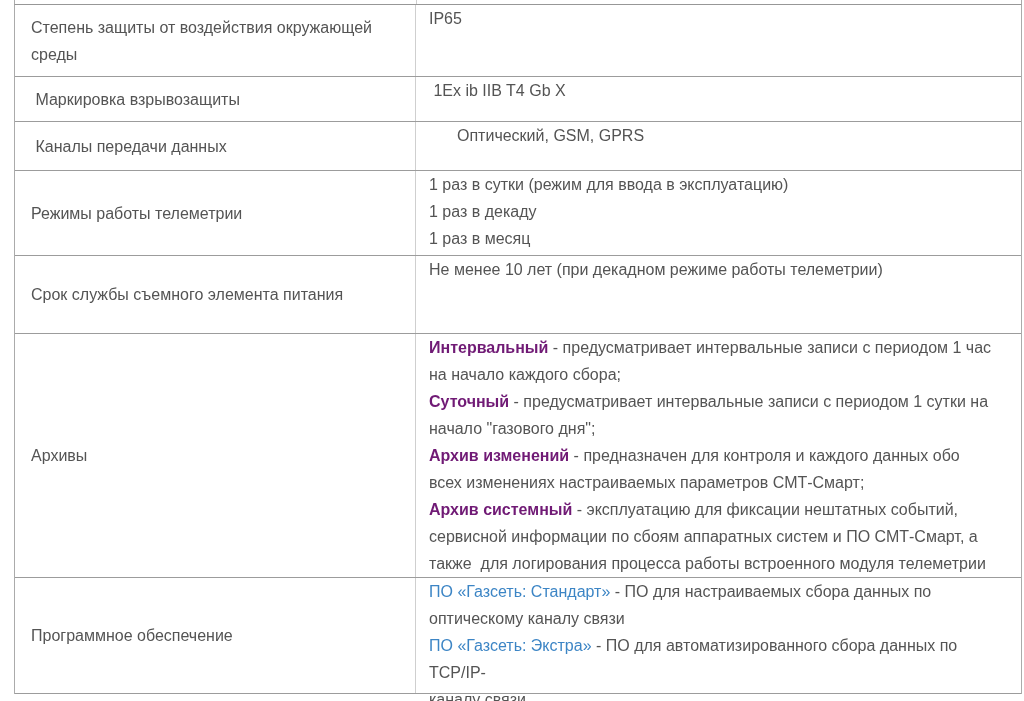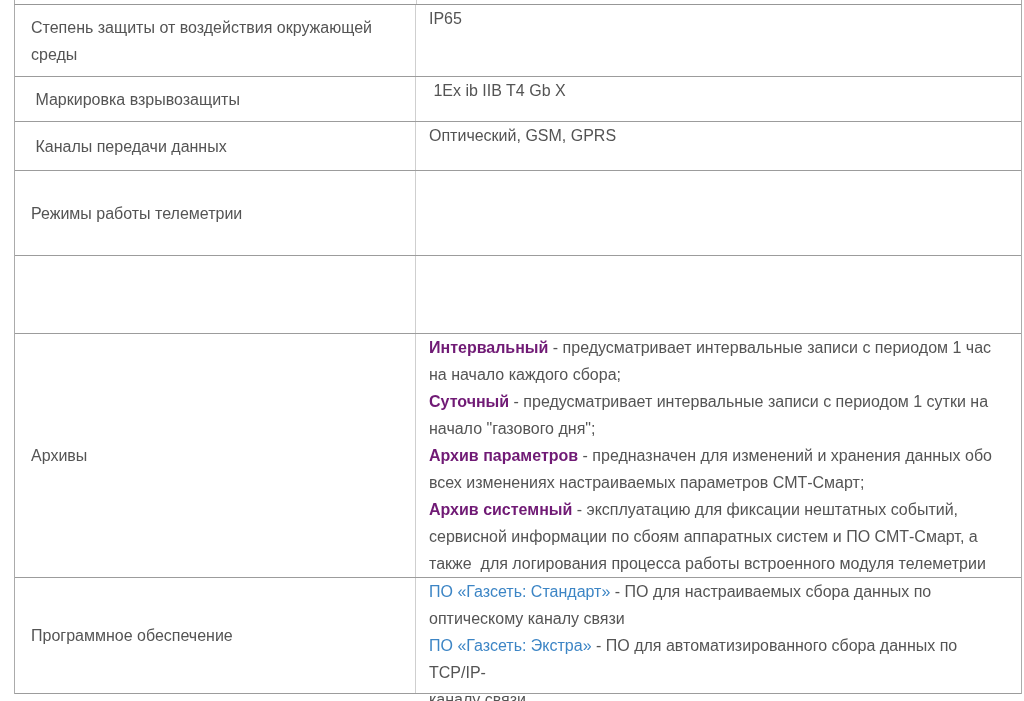--- a/index.html
+++ b/index.html
@@ -97,47 +97,56 @@
           </div>
         </div>
         <div class="spec-row" style="height: 45px;">
           <div class="name-cell">
             <div class="txt-line"> Маркировка взрывозащиты</div>
           </div>
           <div class="value-cell">
             <div class="txt-line"><span> 1Ex ib IIB T4 Gb X</span></div>
           </div>
         </div>
-        <div class="spec-row" style="height: 49px;">
+        <div class="spec-row" style="height: 49px; gap: 28px;">
           <div class="name-cell">
             <div class="txt-line"> Каналы передачи данных</div>
           </div>
           <div class="value-cell">
             <div class="txt-line"><span>Оптический, GSM, GPRS</span></div>
           </div>
         </div>
         <div class="spec-row" style="height: 85px;">
           <div class="name-cell">
             <div class="txt-line">Режимы работы телеметрии</div>
           </div>
+          <div class="value-cell">
+            <div class="txt-line"><span>1 раз в сутки (режим для ввода в эксплуатацию)</span></div>
+            <div class="txt-line"><span>1 раз в декаду</span></div>
+            <div class="txt-line"><span>1 раз в месяц</span></div>
+          </div>
         </div>
         <div class="spec-row" style="height: 78px;">
           <div class="name-cell">
+            <div class="txt-line">Срок службы съемного элемента питания</div>
+          </div>
+          <div class="value-cell">
+            <div class="txt-line"><span>Не менее 10 лет (при декадном режиме работы телеметрии)</span></div>
           </div>
         </div>
         <div class="spec-row" style="height: 244px;">
           <div class="name-cell">
             <div class="txt-line">Архивы</div>
           </div>
           <div class="value-cell">
             <div class="txt-line"><span class="bold">Интервальный</span><span> - предусматривает интервальные записи с периодом 1 час</span></div>
             <div class="txt-line"><span>на начало каждого сбора;</span></div>
             <div class="txt-line"><span class="bold">Суточный</span><span> - предусматривает интервальные записи с периодом 1 сутки на</span></div>
             <div class="txt-line"><span>начало "газового дня";</span></div>
-            <div class="txt-line"><span class="bold">Архив параметров</span><span> - предназначен для изменений и хранения данных обо</span></div>
+            <div class="txt-line"><span class="bold">Архив изменений</span><span> - предназначен для контроля и каждого данных обо</span></div>
             <div class="txt-line"><span>всех изменениях настраиваемых параметров СМТ-Смарт;</span></div>
             <div class="txt-line"><span class="bold">Архив системный</span><span> - эксплуатацию для фиксации нештатных событий,</span></div>
             <div class="txt-line"><span>сервисной информации по сбоям аппаратных систем и ПО СМТ-Смарт, а</span></div>
             <div class="txt-line"><span>также  для логирования процесса работы встроенного модуля телеметрии</span></div>
           </div>
         </div>
         <div class="spec-row" style="height: 116px;">
           <div class="name-cell">
             <div class="txt-line">Программное обеспечение</div>
           </div>

